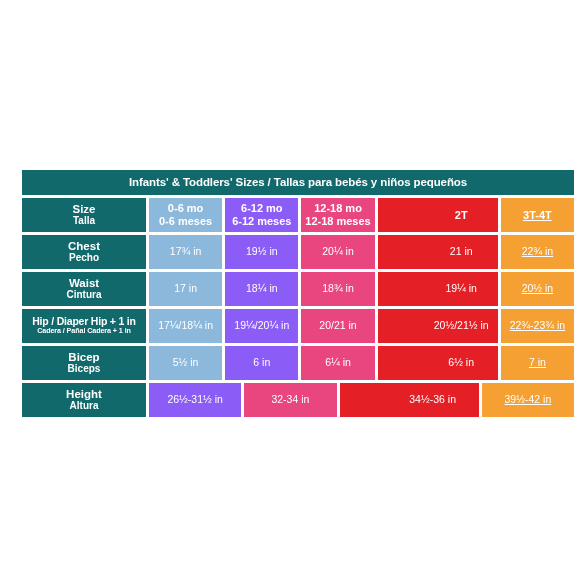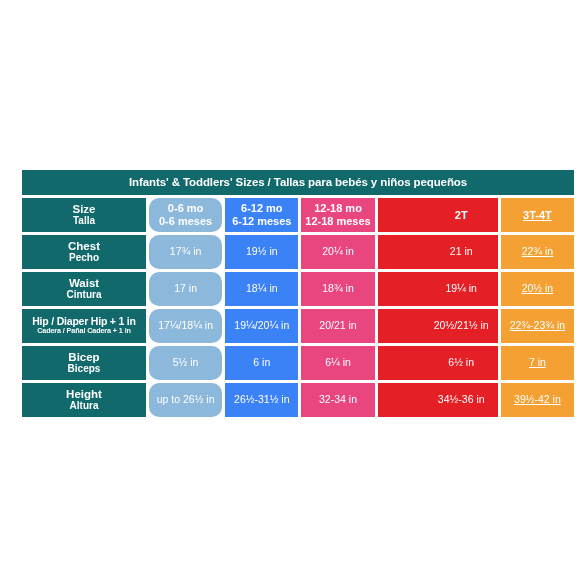--- a/index.html
+++ b/index.html
@@ -55,22 +55,22 @@
     background: #12696c;
     flex: none;
   }
   .cell.data {
     flex: 1 1 0;
     margin-right: 3px;
   }
   .cell.data:last-child {
     margin-right: 0;
   }
-  .c-blue   { background: #8cb8dc; border-radius: 10px; }
-  .c-purple { background: #3b82f6; }
+  .c-blue   { background: #8cb8dc; }
+  .c-purple { background: #8b5cf6; }
   .c-pink   { background: #e9467f; }
   .c-red    { background: #e41f26; padding-left: 47px; }
   .c-orange { background: #f4a033; text-decoration: underline; }
 
   .lbl-en {
     font-size: 11.5px;
     font-weight: bold;
     line-height: 1.05;
     white-space: nowrap;
   }
@@ -213,23 +213,20 @@
     <div class="cell data c-orange">
       <div class="val">7 in</div>
     </div>
   </div>
 
   <div class="chart-row">
     <div class="cell label">
       <div class="lbl-en">Height</div>
       <div class="lbl-es">Altura</div>
     </div>
-    <div class="cell data c-blue">
-      <div class="val">up to 26½ in</div>
-    </div>
     <div class="cell data c-purple">
       <div class="val">26½-31½ in</div>
     </div>
     <div class="cell data c-pink">
       <div class="val">32-34 in</div>
     </div>
     <div class="cell data c-red">
       <div class="val">34½-36 in</div>
     </div>
     <div class="cell data c-orange">

